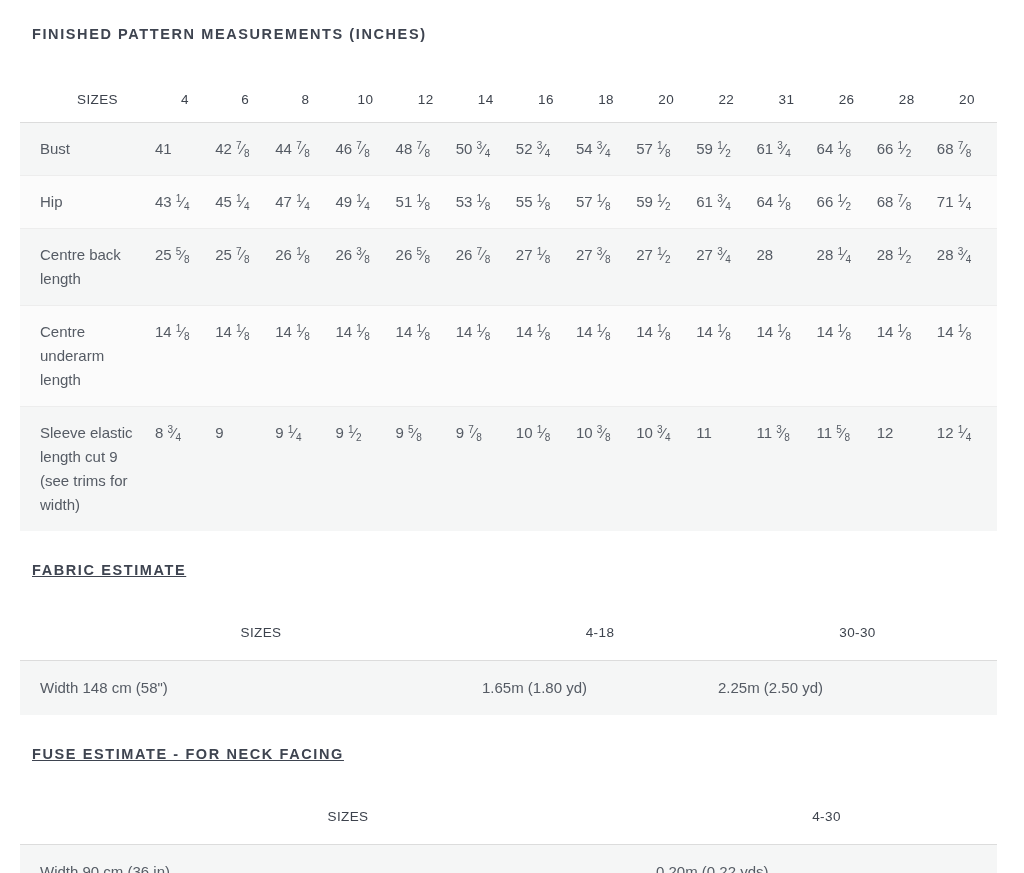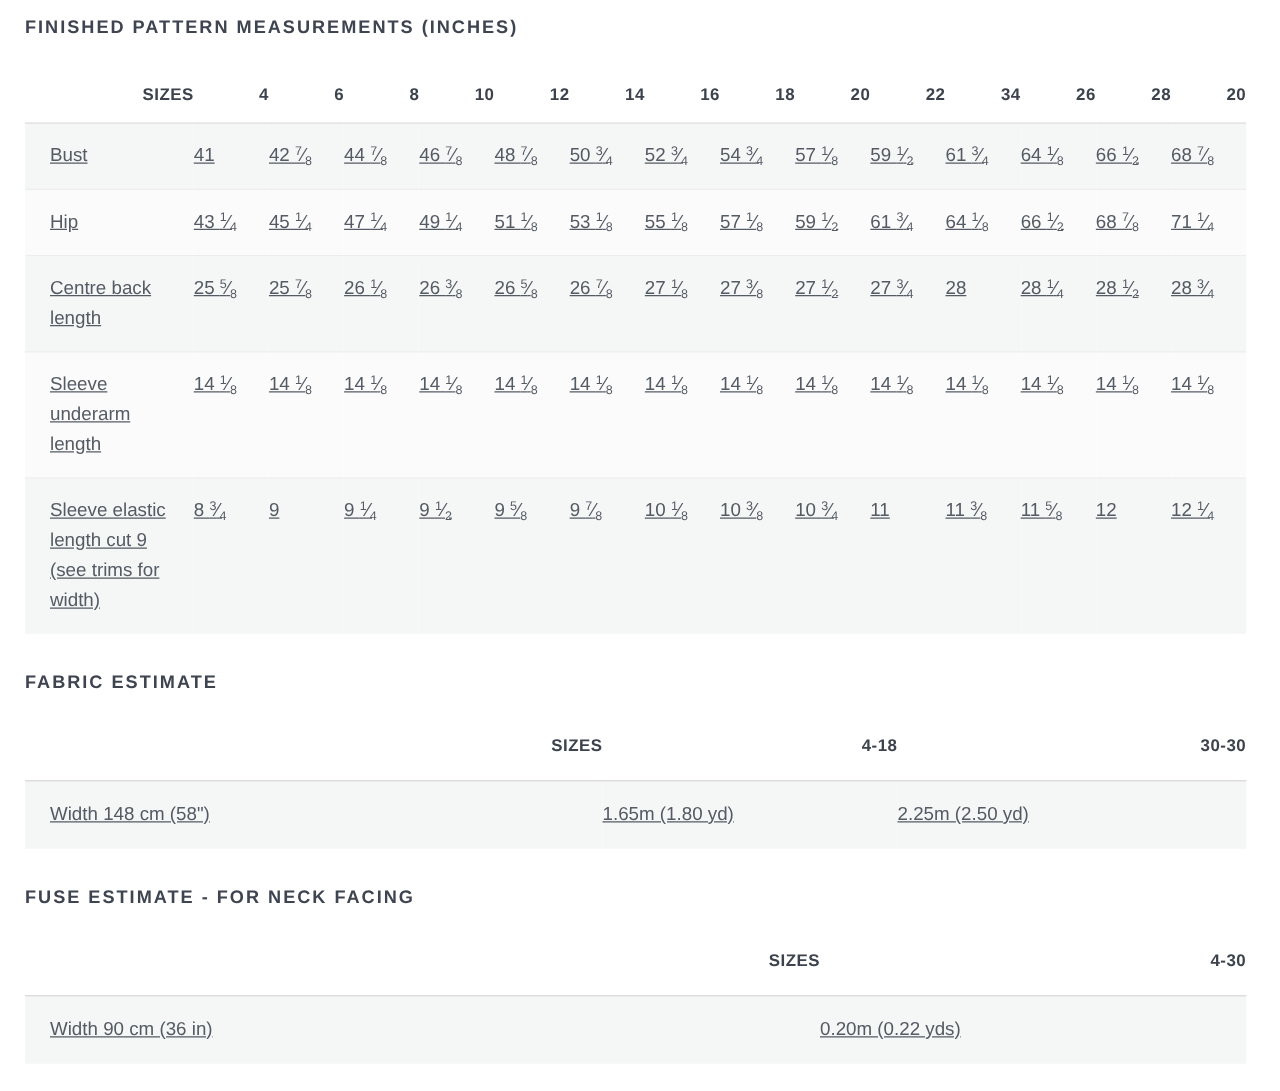--- a/index.html
+++ b/index.html
@@ -19,47 +19,47 @@
     font-family:"Liberation Sans", sans-serif;
     color:var(--body-color);
     -webkit-font-smoothing:antialiased;
   }
   .page{
     width:1024px;
     min-height:873px;
     padding:12px 27px 13px 20px;
   }
   .section-title{
-    margin:0;
+    margin:12px;
     font-size:14.5px;
     font-weight:600;
     letter-spacing:1.6px;
     line-height:20px;
     color:var(--heading-color);
   }
-  .section-title.gap{margin-top:29px;}
+  .section-title.gap{margin-top:29px;text-decoration:underline;}
   table{
     width:977px;
     border-collapse:collapse;
     table-layout:fixed;
   }
   thead th{
-    text-align:right;
+    text-align:center;
     font-size:13.5px;
-    font-weight:700;
+    font-weight:400;
     letter-spacing:0.4px;
     color:var(--header-cell-color);
     padding:36px 0 15px 0;
     border-bottom:1px solid var(--rule-strong);
     vertical-align:bottom;
   }
   thead th:first-child{padding-left:20px;}
   table.estimate thead th{padding:33px 0 20px 0;}
   table.estimate thead th:first-child{padding-left:20px;}
-  tbody tr{border-top:1px solid var(--rule-soft);text-decoration:underline;}
+  tbody tr{border-top:1px solid var(--rule-soft);}
   tbody tr:first-child{border-top:none;}
   tbody tr:nth-child(odd){background:var(--stripe);}
   tbody tr:nth-child(even){background:var(--stripe-alt);}
   tbody td{
     vertical-align:top;
     font-size:15px;
     line-height:24px;
     padding:14px 2px 14px 0;
     color:var(--body-color);
   }
@@ -95,21 +95,21 @@
             <th>4</th>
             <th>6</th>
             <th>8</th>
             <th>10</th>
             <th>12</th>
             <th>14</th>
             <th>16</th>
             <th>18</th>
             <th>20</th>
             <th>22</th>
-            <th>34</th>
+            <th>31</th>
             <th>26</th>
             <th>28</th>
             <th>20</th>
           </tr>
         </thead>
         <tbody>
           <tr>
             <td class="rowlabel">Bust</td>
             <td>41</td>
             <td>42 <span class="fr"><sup>7</sup>⁄<sub>8</sub></span></td>
@@ -154,21 +154,21 @@
             <td>27 <span class="fr"><sup>1</sup>⁄<sub>8</sub></span></td>
             <td>27 <span class="fr"><sup>3</sup>⁄<sub>8</sub></span></td>
             <td>27 <span class="fr"><sup>1</sup>⁄<sub>2</sub></span></td>
             <td>27 <span class="fr"><sup>3</sup>⁄<sub>4</sub></span></td>
             <td>28</td>
             <td>28 <span class="fr"><sup>1</sup>⁄<sub>4</sub></span></td>
             <td>28 <span class="fr"><sup>1</sup>⁄<sub>2</sub></span></td>
             <td>28 <span class="fr"><sup>3</sup>⁄<sub>4</sub></span></td>
           </tr>
           <tr>
-            <td class="rowlabel">Sleeve underarm length</td>
+            <td class="rowlabel">Centre underarm length</td>
             <td>14 <span class="fr"><sup>1</sup>⁄<sub>8</sub></span></td>
             <td>14 <span class="fr"><sup>1</sup>⁄<sub>8</sub></span></td>
             <td>14 <span class="fr"><sup>1</sup>⁄<sub>8</sub></span></td>
             <td>14 <span class="fr"><sup>1</sup>⁄<sub>8</sub></span></td>
             <td>14 <span class="fr"><sup>1</sup>⁄<sub>8</sub></span></td>
             <td>14 <span class="fr"><sup>1</sup>⁄<sub>8</sub></span></td>
             <td>14 <span class="fr"><sup>1</sup>⁄<sub>8</sub></span></td>
             <td>14 <span class="fr"><sup>1</sup>⁄<sub>8</sub></span></td>
             <td>14 <span class="fr"><sup>1</sup>⁄<sub>8</sub></span></td>
             <td>14 <span class="fr"><sup>1</sup>⁄<sub>8</sub></span></td>

